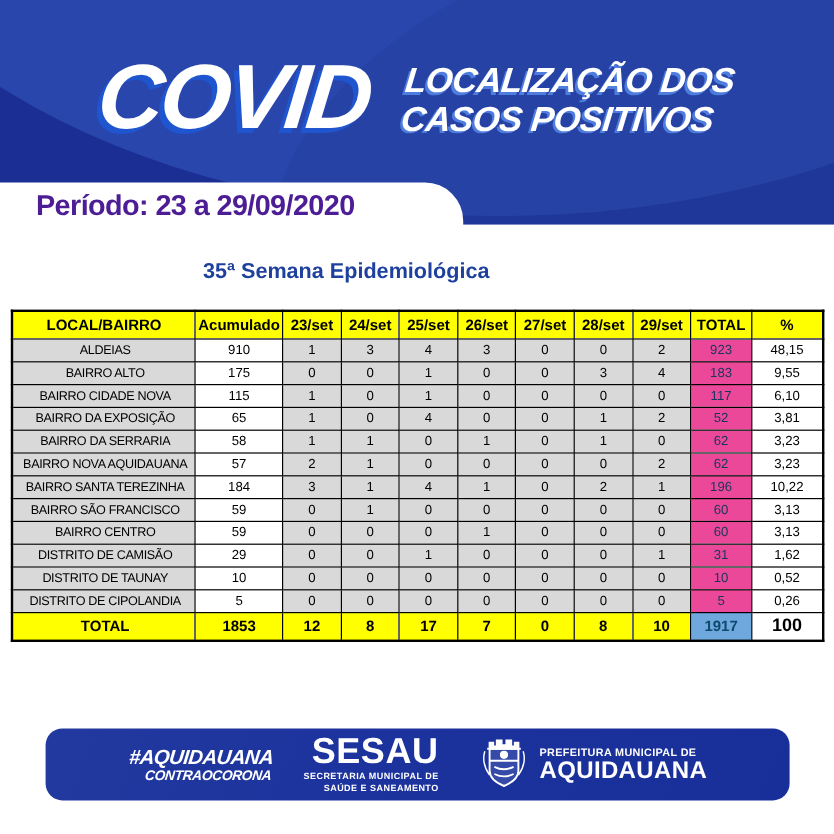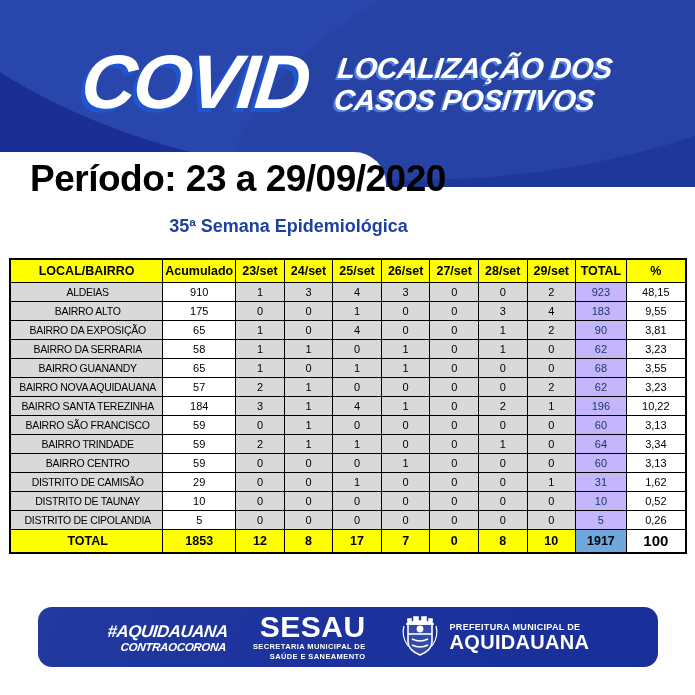--- a/index.html
+++ b/index.html
@@ -32,47 +32,47 @@
     text-shadow:-2px 2px 0 #4f7ddd;
   }
 
   
   .period-cut {
     position:absolute; left:0; top:152px; width:386px; height:40px;
     background:#ffffff; border-top-right-radius:32px;
   }
   .period-text {
     position:absolute; left:30px; top:158px;
-    font-size:37px; font-weight:bold; color:#000000; letter-spacing:-0.5px;
+    font-size:24px; font-weight:bold; color:#4c1d95; letter-spacing:-0.5px;
   }
   .week-title {
     position:absolute; left:0; top:216px; width:577px; text-align:center;
     font-size:18px; font-weight:bold; color:#1e419e;
   }
 
   
   .tbl-wrap { position:absolute; left:9px; top:258px; width:552px; }
   table { border-collapse:collapse; table-layout:fixed; width:678px; border:2px solid #000; }
   th, td { border:1px solid #000; overflow:hidden; white-space:nowrap; }
   th {
     background:#ffff00; color:#000; font-size:12.5px; font-weight:bold;
     height:23px; text-align:center; padding:0 1px;
   }
   td { height:19px; font-size:11px; text-align:center; color:#000; padding:0 2px; }
   td.c0 { text-align:center; background:#d9d9d9; font-size:10.5px; padding-left:4px; letter-spacing:-0.3px; }
   td.c1 { background:#ffffff; }
   td.c2, td.c3, td.c4, td.c5, td.c6, td.c7, td.c8 { background:#d9d9d9; }
-  td.c9 { background:#c4b5fd; color:#17365d; }
+  td.c9 { background:#ec4899; color:#17365d; }
   td.c10 { background:#ffffff; }
   col.c0 { width:151px; } col.c1 { width:72px; }
   col.c2, col.c3, col.c4, col.c5, col.c6, col.c7, col.c8 { width:48px; }
   col.c9 { width:50px; } col.c10 { width:59px; }
   tr.total-row td { background:#ffff00; font-weight:bold; font-size:12.5px; height:24px; }
   tr.total-row td.c0 { text-align:center; letter-spacing:0; }
-  tr.total-row td.c9 { background:#6fa8dc; color:#000000; }
+  tr.total-row td.c9 { background:#6fa8dc; color:#0c4a6e; }
   tr.total-row td.c10 { background:#ffffff; font-size:15px; }
 
   
   .footer-band {
     position:absolute; left:38px; top:607px; width:620px; height:60px;
     background:linear-gradient(115deg, #22399f 0%, #1c339e 45%, #182e99 100%);
     border-radius:14px; display:flex; align-items:center; justify-content:center;
     color:#ffffff;
   }
   .hashtag-block { text-align:right; font-style:italic; font-weight:bold; transform:skewX(-6deg); }
@@ -154,57 +154,57 @@
           <td class="c3">0</td>
           <td class="c4">1</td>
           <td class="c5">0</td>
           <td class="c6">0</td>
           <td class="c7">3</td>
           <td class="c8">4</td>
           <td class="c9">183</td>
           <td class="c10">9,55</td>
         </tr>
         <tr>
+          <td class="c0">BAIRRO CIDADE NOVA</td>
+          <td class="c1">115</td>
+          <td class="c2">1</td>
+          <td class="c3">0</td>
+          <td class="c4">1</td>
+          <td class="c5">0</td>
+          <td class="c6">0</td>
+          <td class="c7">0</td>
+          <td class="c8">0</td>
+          <td class="c9">117</td>
+          <td class="c10">6,10</td>
+        </tr>
+        <tr>
           <td class="c0">BAIRRO DA EXPOSIÇÃO</td>
           <td class="c1">65</td>
           <td class="c2">1</td>
           <td class="c3">0</td>
           <td class="c4">4</td>
           <td class="c5">0</td>
           <td class="c6">0</td>
           <td class="c7">1</td>
           <td class="c8">2</td>
-          <td class="c9">90</td>
+          <td class="c9">52</td>
           <td class="c10">3,81</td>
         </tr>
         <tr>
           <td class="c0">BAIRRO DA SERRARIA</td>
           <td class="c1">58</td>
           <td class="c2">1</td>
           <td class="c3">1</td>
           <td class="c4">0</td>
           <td class="c5">1</td>
           <td class="c6">0</td>
           <td class="c7">1</td>
           <td class="c8">0</td>
           <td class="c9">62</td>
           <td class="c10">3,23</td>
-        </tr>
-        <tr>
-          <td class="c0">BAIRRO GUANANDY</td>
-          <td class="c1">65</td>
-          <td class="c2">1</td>
-          <td class="c3">0</td>
-          <td class="c4">1</td>
-          <td class="c5">1</td>
-          <td class="c6">0</td>
-          <td class="c7">0</td>
-          <td class="c8">0</td>
-          <td class="c9">68</td>
-          <td class="c10">3,55</td>
         </tr>
         <tr>
           <td class="c0">BAIRRO NOVA AQUIDAUANA</td>
           <td class="c1">57</td>
           <td class="c2">2</td>
           <td class="c3">1</td>
           <td class="c4">0</td>
           <td class="c5">0</td>
           <td class="c6">0</td>
           <td class="c7">0</td>
@@ -230,33 +230,20 @@
           <td class="c1">59</td>
           <td class="c2">0</td>
           <td class="c3">1</td>
           <td class="c4">0</td>
           <td class="c5">0</td>
           <td class="c6">0</td>
           <td class="c7">0</td>
           <td class="c8">0</td>
           <td class="c9">60</td>
           <td class="c10">3,13</td>
-        </tr>
-        <tr>
-          <td class="c0">BAIRRO TRINDADE</td>
-          <td class="c1">59</td>
-          <td class="c2">2</td>
-          <td class="c3">1</td>
-          <td class="c4">1</td>
-          <td class="c5">0</td>
-          <td class="c6">0</td>
-          <td class="c7">1</td>
-          <td class="c8">0</td>
-          <td class="c9">64</td>
-          <td class="c10">3,34</td>
         </tr>
         <tr>
           <td class="c0">BAIRRO CENTRO</td>
           <td class="c1">59</td>
           <td class="c2">0</td>
           <td class="c3">0</td>
           <td class="c4">0</td>
           <td class="c5">1</td>
           <td class="c6">0</td>
           <td class="c7">0</td>

